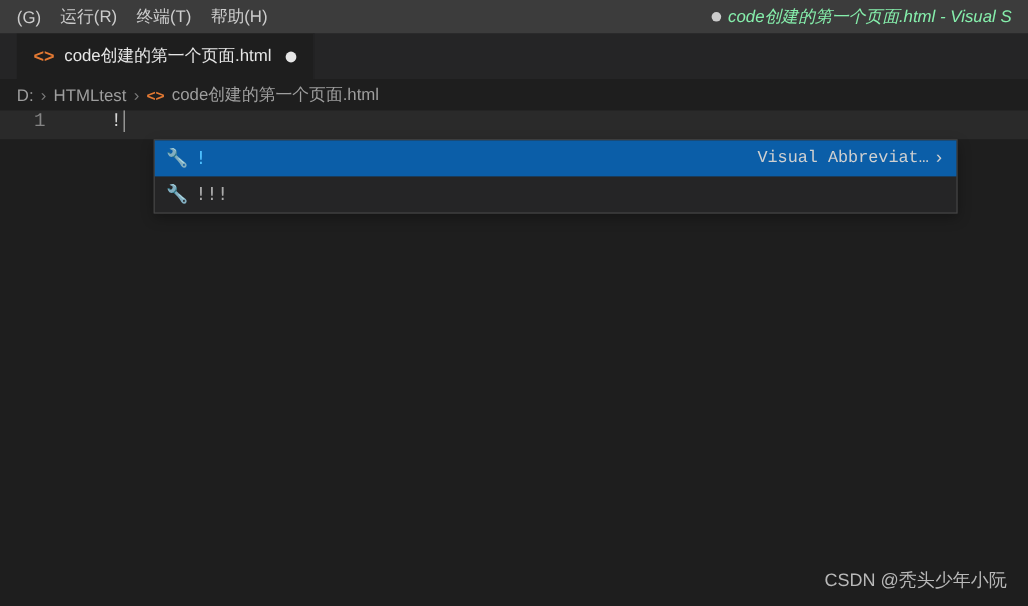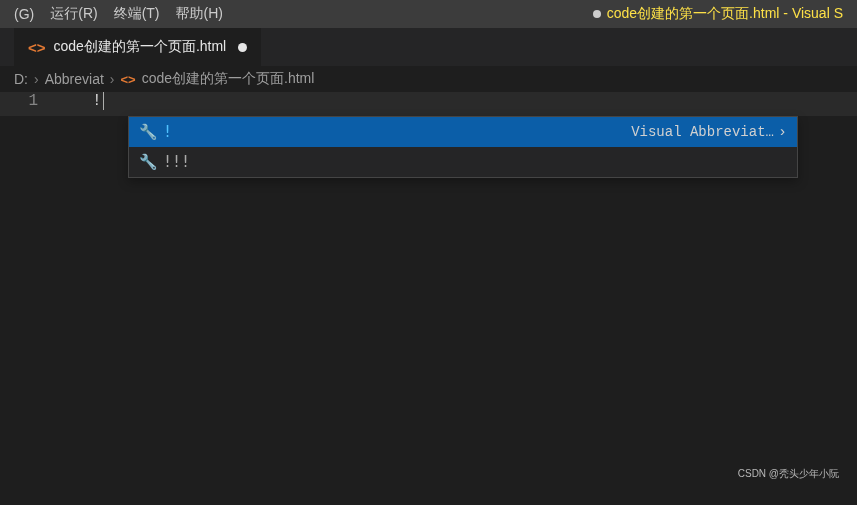--- a/index.html
+++ b/index.html
@@ -21,22 +21,23 @@
     color: #cccccc;
     font-size: 14px;
     overflow: hidden;
     white-space: nowrap;
   }
   .menubar .menu-item { padding: 0 8px; cursor: default; }
   .menubar .title-center {
     flex: 1 1 auto;
     text-align: right;
     padding-right: 8px;
-    color: #fde047;
+    color: #86efac;
     overflow: hidden;
+    font-style: italic;
   }
   .titledot {
     display: inline-block;
     width: 8px; height: 8px;
     border-radius: 50%;
     background: #cccccc;
     vertical-align: middle;
     margin-right: 6px;
   }
   .tabbar {
@@ -138,22 +139,22 @@
   }
   .suggest-row.selected .wrench { color: #e6e6e6; }
   .sug-label { color: #4fc1ff; font-family: Consolas, monospace; }
   .suggest-row .sug-label2 { color: #aaaaaa; font-family: Consolas, monospace; }
   .sug-spacer { flex: 1; }
   .sug-desc { color: #d0d0d0; font-size: 14px; }
   .sug-chevron { margin-left: 4px; color: #d0d0d0; }
   .watermark {
     position: absolute;
     right: 18px;
-    bottom: 24px;
-    font-size: 10px;
+    bottom: 12px;
+    font-size: 15px;
     color: #b8b8b8;
     font-family: "Microsoft YaHei", sans-serif;
     pointer-events: none;
   }
 </style>
 </head>
 <body>
 
 <div class="menubar">
   <span class="menu-item">(G)</span>
@@ -169,21 +170,21 @@
   <div class="tab">
     <span class="html-icon">&lt;&gt;</span>
     <span>code创建的第一个页面.html</span>
     <span class="dirty-dot"></span>
   </div>
 </div>
 
 <div class="breadcrumbs">
   <span>D:</span>
   <span class="sep">›</span>
-  <span>Abbreviat</span>
+  <span>HTMLtest</span>
   <span class="sep">›</span>
   <span class="html-icon" style="font-size:13px">&lt;&gt;</span>
   <span>code创建的第一个页面.html</span>
 </div>
 
 <div class="editor">
   <div class="line line1">
     <div class="gutter">1</div>
     <div class="code">
       <span>!</span><span class="cursor"></span>

